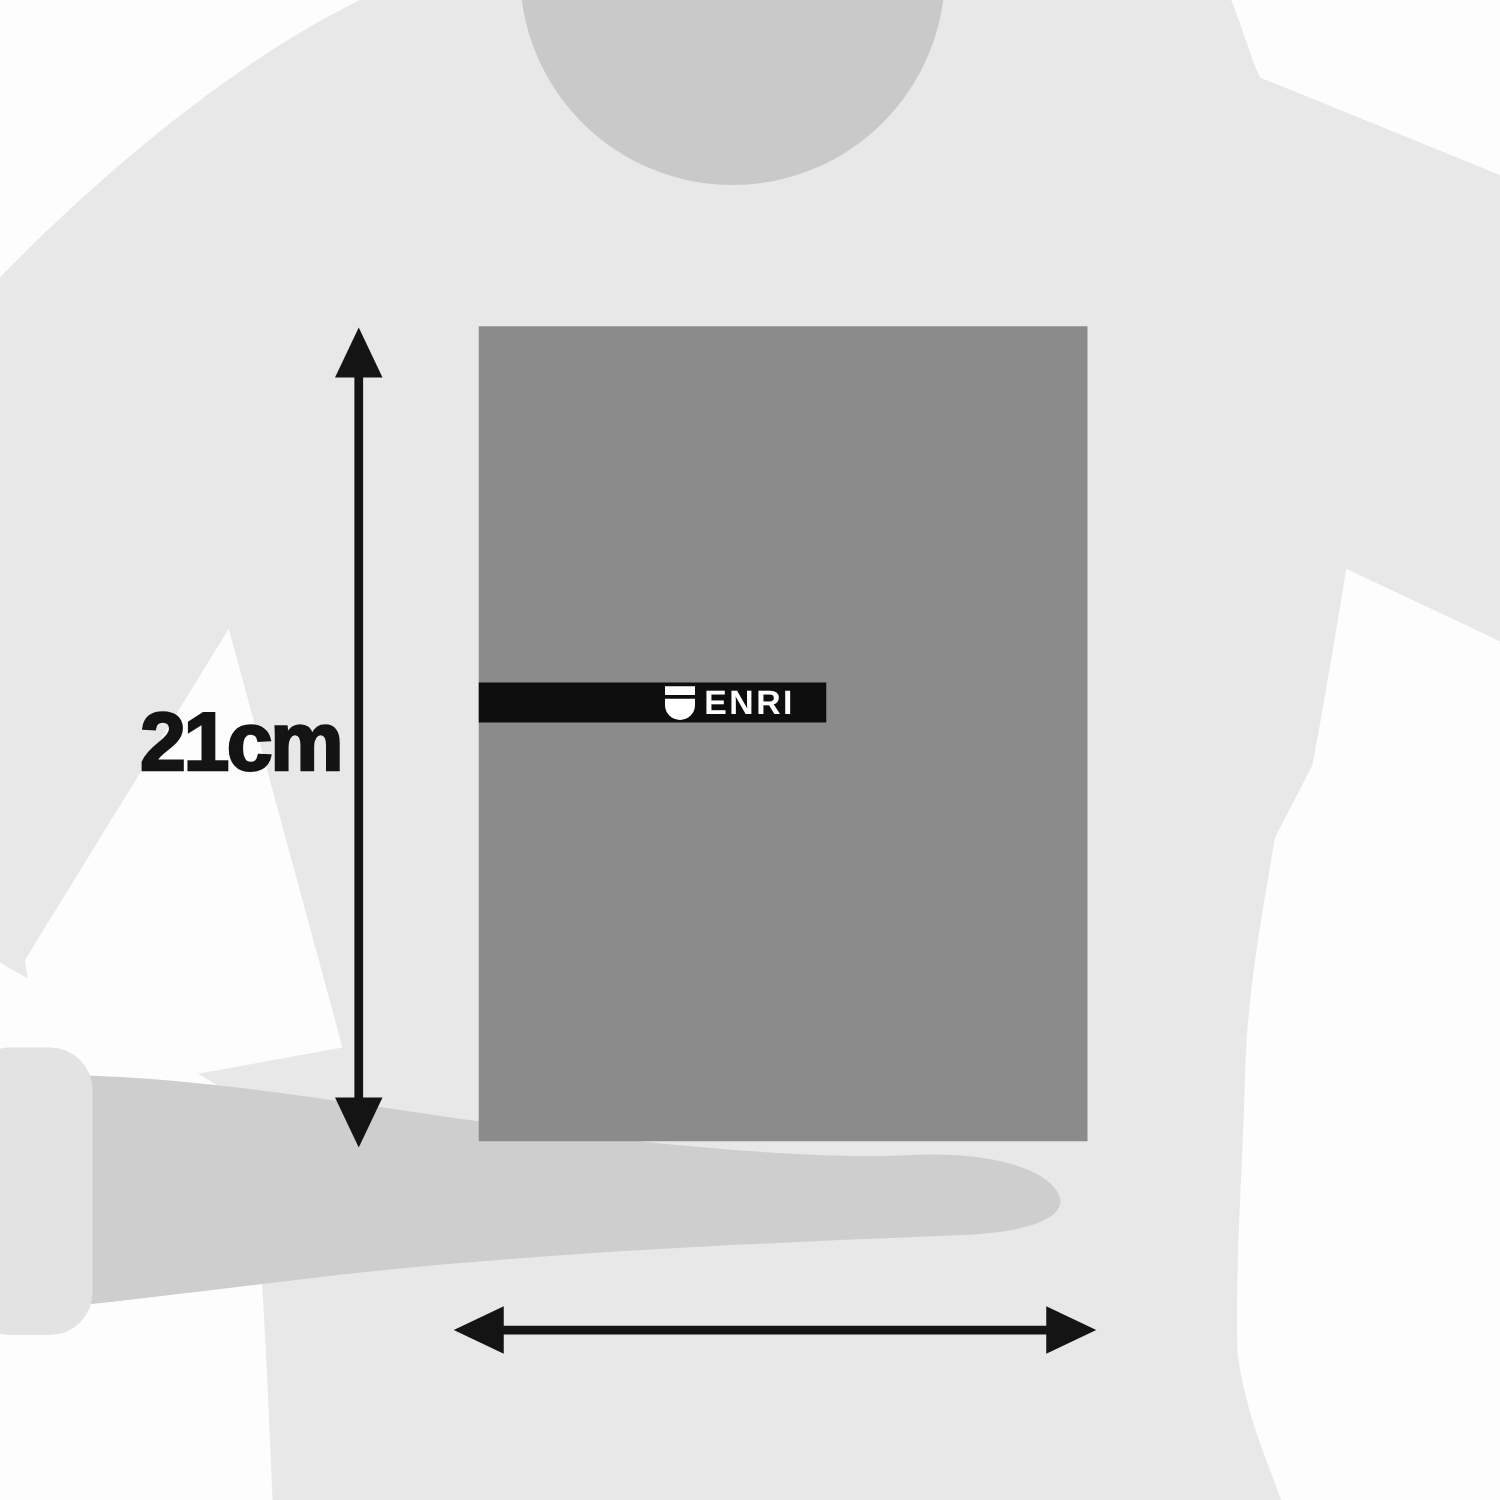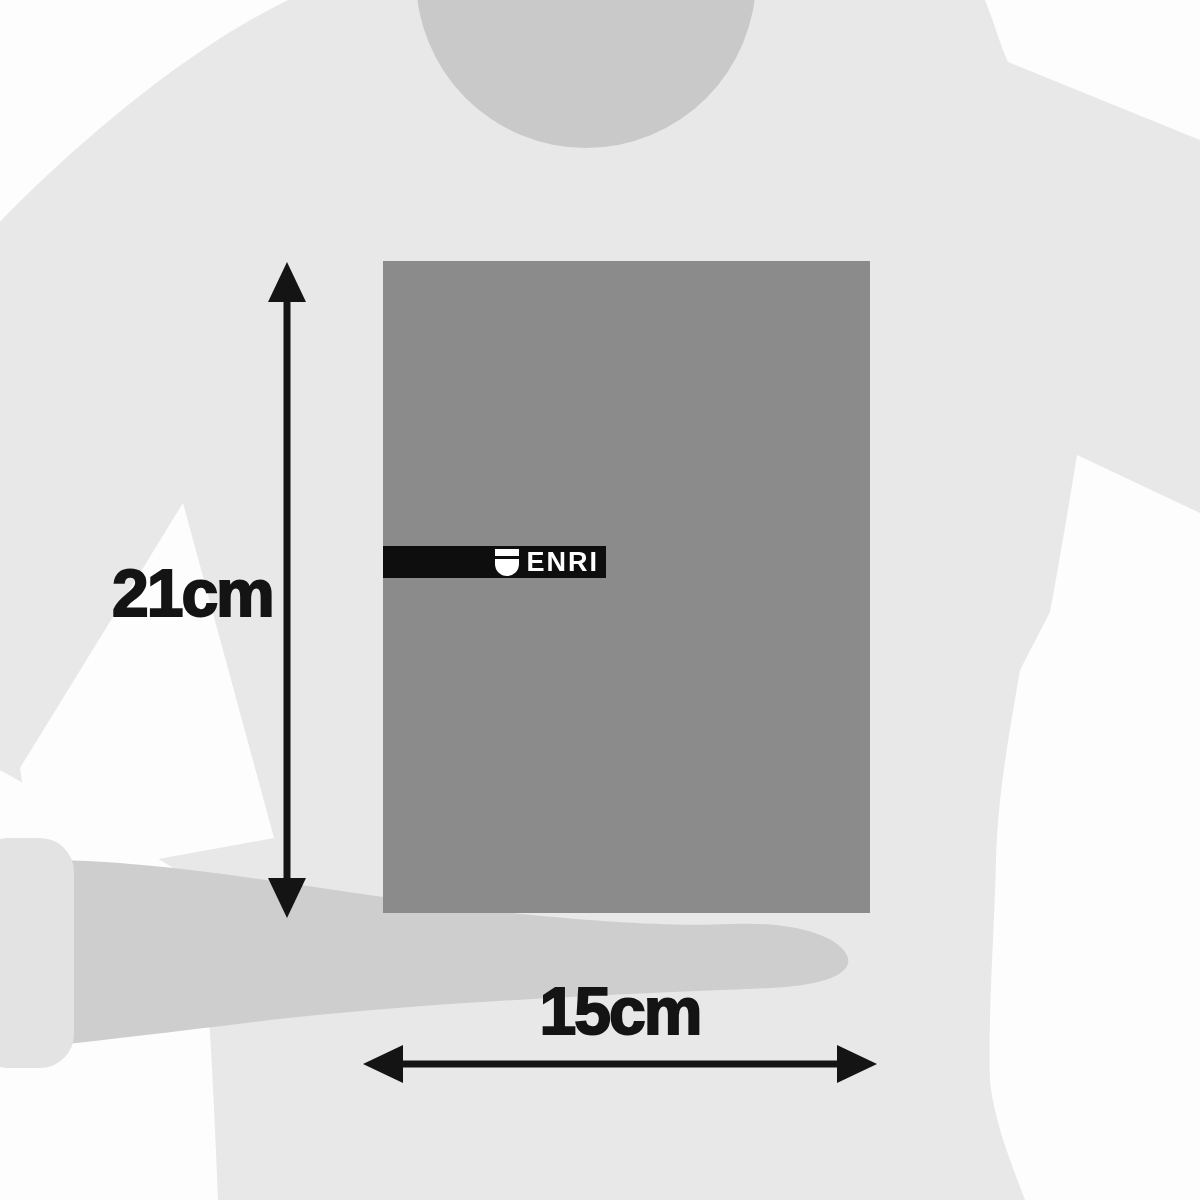--- a/index.html
+++ b/index.html
@@ -47,26 +47,26 @@
   .notebook {
     position: absolute;
     left: 383px; top: 261px;
     width: 487px; height: 652px;
     background: var(--notebook);
   }
 
   .brand-band {
     position: absolute;
     left: 0; top: 285px;          
-    width: 223px; height: 32px;
+    width: 278px; height: 32px;
     background: var(--band);
     display: flex;
     align-items: center;
     justify-content: flex-end;
-    padding-right: 7px;
+    padding-right: 25px;
   }
 
   .shield {
     width: 24px; height: 27px;
     display: inline-flex;
     flex-direction: column;
     margin-right: 7px;
     flex: 0 0 auto;
   }
   .shield-top {
@@ -160,15 +160,14 @@
       <polygon fill="var(--ink)" points="287,918 268,878 306,878"></polygon>
     </g>
     <g>
       <line x1="396" y1="1064" x2="844" y2="1064" stroke="var(--ink)" stroke-width="7"></line>
       <polygon fill="var(--ink)" points="363,1064 403,1045 403,1083"></polygon>
       <polygon fill="var(--ink)" points="877,1064 837,1045 837,1083"></polygon>
     </g>
   </svg>
 
   <div class="dim-label height">21cm</div>
-  <div class="dim-label width">15cm</div>
 
 </div>
 
 </body></html>

